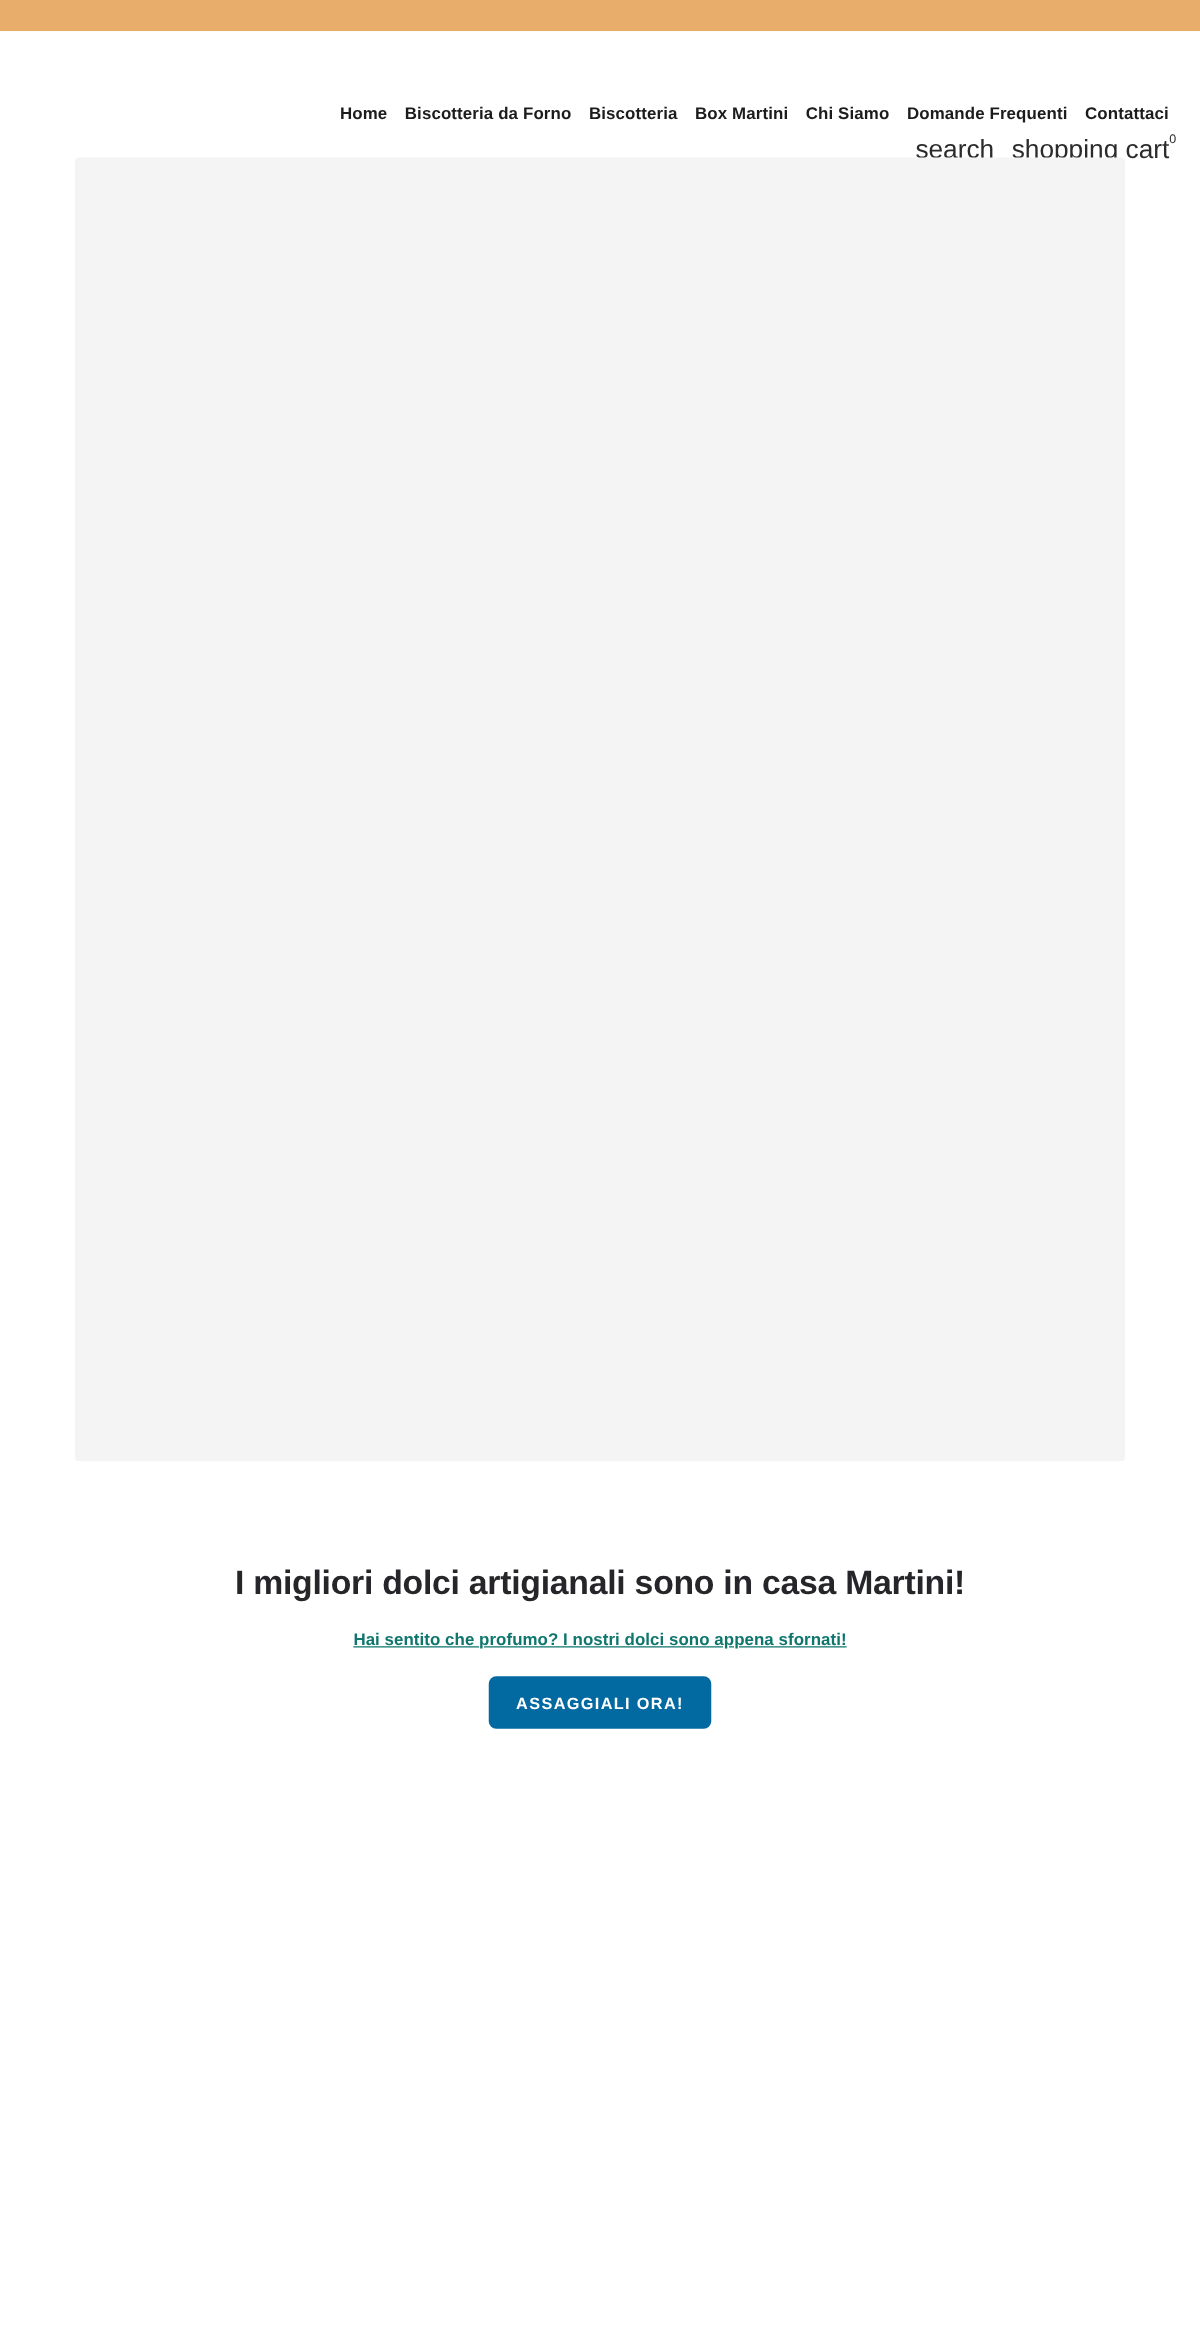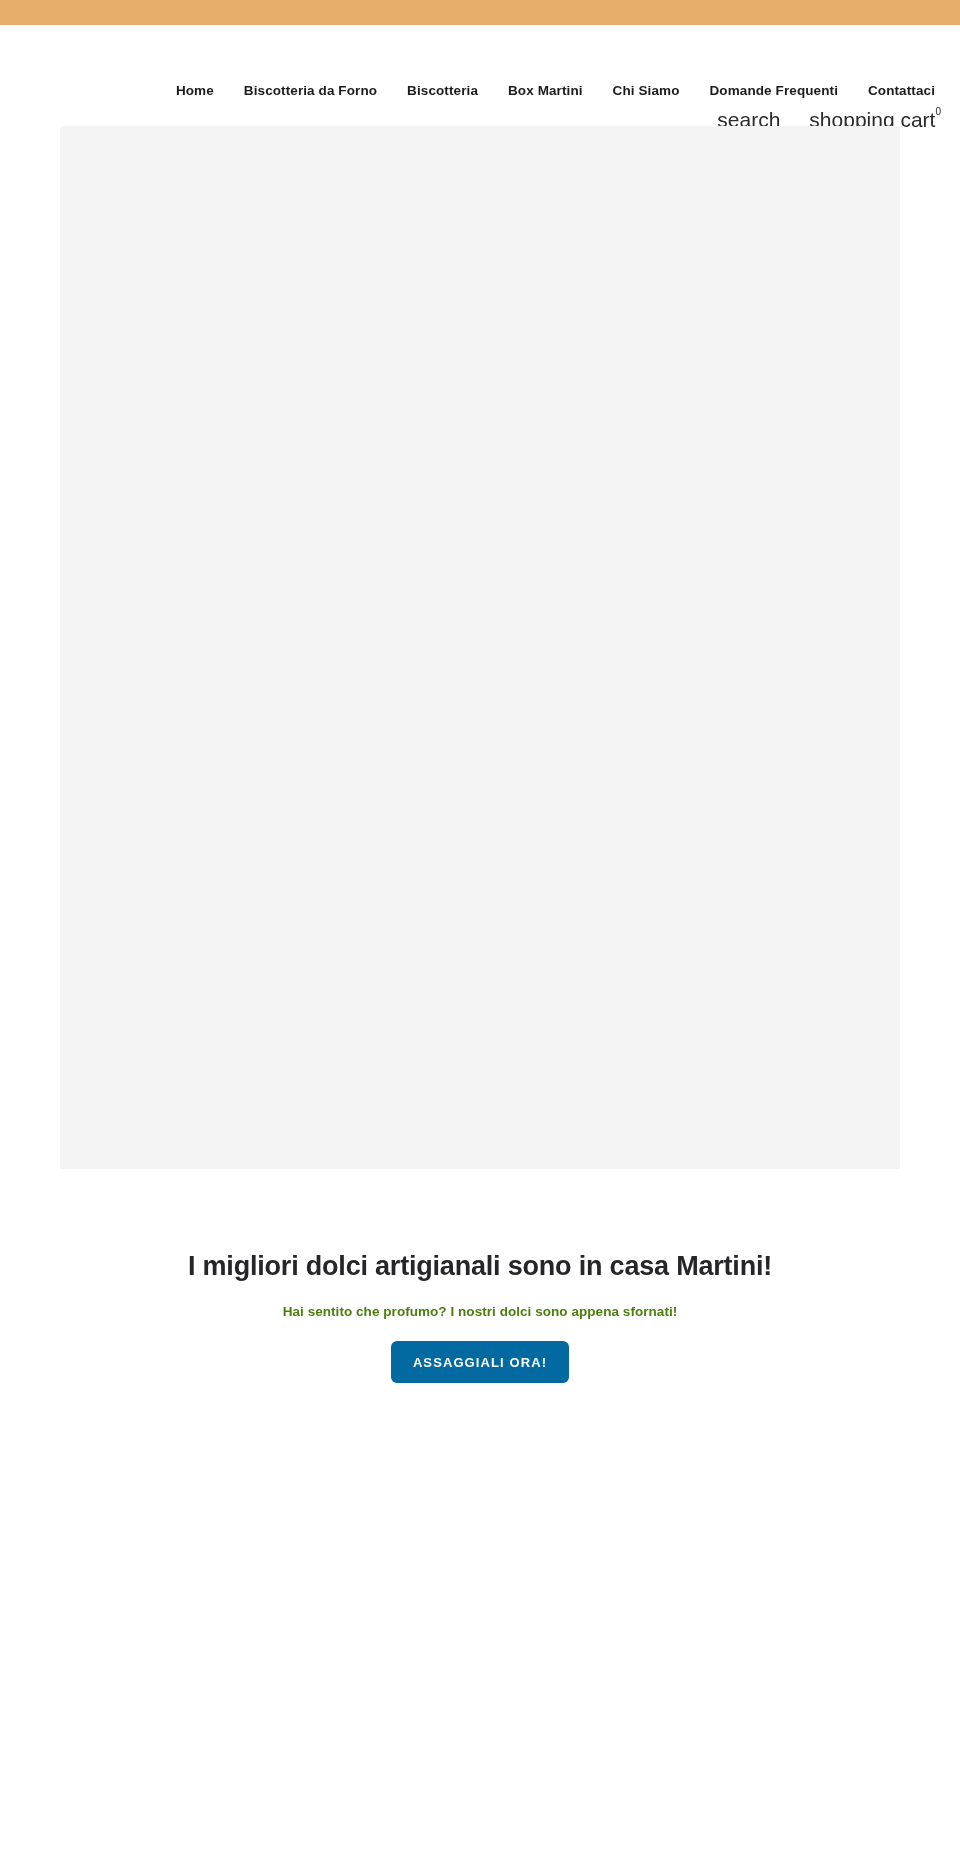--- a/index.html
+++ b/index.html
@@ -36,21 +36,21 @@
     background: #ffffff;
   }
 
   .mainnav {
     position: absolute;
     right: 18px;
     top: 57px;
     display: flex;
     align-items: center;
     justify-content: flex-end;
-    gap: 16px;
+    gap: 0;
     white-space: nowrap;
   }
   .nav-item {
     font-family: "Liberation Sans", sans-serif;
     font-size: 13.5px;
     font-weight: 600;
     letter-spacing: 0.1px;
     color: #1c1c1c;
     text-decoration: none;
     padding: 0 7px;
@@ -58,21 +58,21 @@
     cursor: pointer;
   }
 
   .utilnav {
     position: absolute;
     right: 12px;
     top: 82px;
     display: flex;
     align-items: center;
     justify-content: flex-end;
-    gap: 15px;
+    gap: 0;
     white-space: nowrap;
   }
   .util-item {
     font-family: "Liberation Sans", sans-serif;
     font-size: 21px;
     font-weight: 400;
     color: #2b2b2b;
     text-decoration: none;
     line-height: 26px;
     padding: 0 7px;
@@ -120,22 +120,23 @@
     letter-spacing: -0.2px;
     color: #26262a;
     line-height: 40px;
   }
   .promo-sub {
     margin: 6px 0 0 0;
     font-family: "Liberation Sans", sans-serif;
     font-size: 13.5px;
     font-weight: 600;
     letter-spacing: 0.05px;
-    color: #4d7c0f;
+    color: #0f766e;
     line-height: 20px;
+    text-decoration: underline;
   }
   .promo-btn-row {
     margin-top: 19px;
     display: flex;
     justify-content: center;
   }
   .promo-btn {
     display: inline-flex;
     align-items: center;
     justify-content: center;

